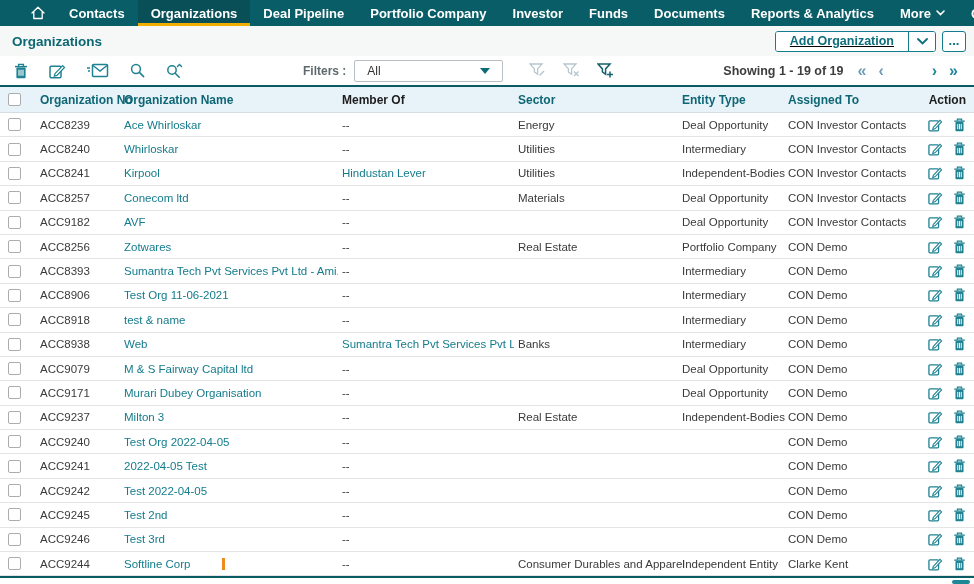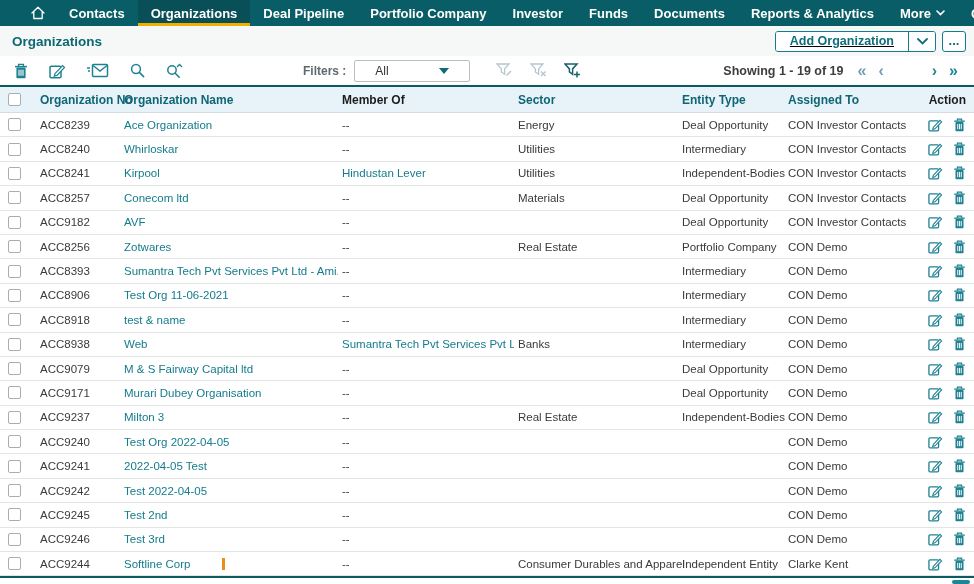--- a/index.html
+++ b/index.html
@@ -29,22 +29,22 @@
   .btn-more { width:24px; height:21px; border:1.5px solid #147c8c; border-radius:3px; background:#fff;
               color:#0e6e7c; font-weight:700; font-size:13px; line-height:10px; cursor:pointer; font-family:inherit; }
 
   
   .toolbar { height:31px; background:#fff; display:flex; align-items:center; padding:0 10px;
              border-bottom:2px solid #0a5b64; }
   .tool-icons { display:flex; align-items:center; gap:21px; padding-left:4px; }
   .tool-btn { cursor:pointer; display:flex; align-items:center; }
   .filters-wrap { display:flex; align-items:center; margin-left:120px; gap:8px; }
   .filters-label { font-size:12px; font-weight:700; color:#5f6a6e; }
-  .dropdown { width:116px; height:22px; border:1px solid #b9bfc2; border-radius:2px; background:#fff;
-              display:flex; align-items:center; justify-content:space-between; padding:0 20px; cursor:pointer; }
+  .dropdown { width:149px; height:22px; border:1px solid #b9bfc2; border-radius:2px; background:#fff;
+              display:flex; align-items:center; justify-content:space-between; padding:0 12px; cursor:pointer; }
   .dropdown .val { font-size:12px; color:#333; }
   .filter-icons { display:flex; align-items:center; gap:17px; margin-left:18px; }
   .tb-spring { flex:1; }
   .showing { font-size:12.5px; font-weight:700; color:#3d3d3d; margin-right:8px; }
   .pager { display:flex; align-items:center; font-size:16px; font-weight:700; }
   .pg { cursor:pointer; padding:0 6px; color:#1d8795; }
   .pg.disabled { color:#6f9cb4; }
   .pg-gap { width:36px; }
 
   
@@ -239,21 +239,21 @@
     <div class="hcell col-assigned accent">Assigned To</div>
     <div class="hcell col-action">Action</div>
   </div>
 
   <div id="rows">
       <div class="trow">
     <div class="cell col-check">
           <input type="checkbox" class="cb" style="">
         </div>
     <div class="cell col-orgno"><span>ACC8239</span></div>
-    <div class="cell col-name"><span class="namebox"><span class="link">Ace Organization</span></span></div>
+    <div class="cell col-name"><span class="namebox"><span class="link">Ace Whirloskar</span></span></div>
     <div class="cell col-member"><span class="member">--</span></div>
     <div class="cell col-sector"><span>Energy</span></div>
     <div class="cell col-entity"><span>Deal Opportunity</span></div>
     <div class="cell col-assigned"><span>CON Investor Contacts</span></div>
     <div class="cell col-action">
       <span class="icon-btn">
         <svg width="15" height="14" viewBox="0 0 17 16">
               <rect x="1" y="3.2" width="11" height="11.5" rx="1.2" fill="none" stroke="#1f8292" stroke-width="1.5"></rect>
               <path d="M6 10.6 L13.6 2.6 l1.9 1.9 L7.9 12.4 l-2.6.8z" fill="#fff" stroke="#1f8292" stroke-width="1.2"></path>
             </svg>

